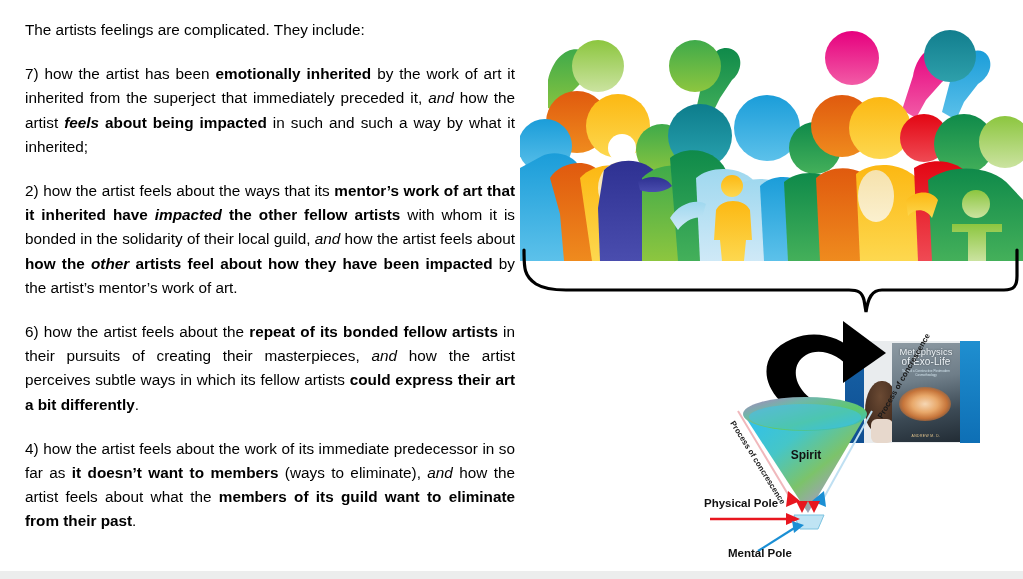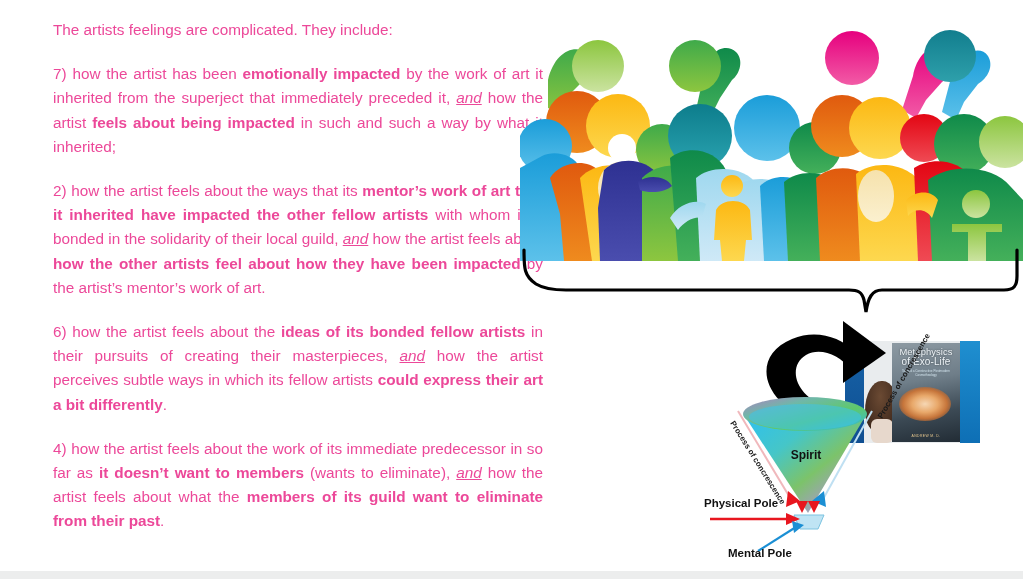--- a/index.html
+++ b/index.html
@@ -19,34 +19,33 @@
   }
 
   
   #text-column {
     position: absolute;
     left: 25px;
     top: 18px;
     width: 490px;
     font-size: 15.3px;
     line-height: 24.2px;
-    color: #ec4899;
+    color: #000000;
     text-align: justify;
-    margin-left: 28px;
   }
   .para {
     margin: 0 0 20px 0;
     text-align: justify;
     text-justify: inter-word;
   }
   .para:last-child { margin-bottom: 0; }
   .para.intro { text-align: left; }
   b { font-weight: bold; }
-  i { font-style: italic; text-decoration: underline; }
-  .bi { font-weight: bold; }
+  i { font-style: italic; }
+  .bi { font-weight: bold; font-style: italic; }
 
   
   #crowd-illustration {
     position: absolute;
     left: 520px;
     top: 18px;
     width: 503px;
     height: 243px;
   }
   #crowd-illustration svg { display: block; }
@@ -127,24 +126,24 @@
   }
 </style>
 </head>
 <body>
 
 <div id="slide">
 
   <div id="text-column">
     <p class="para intro">The artists feelings are complicated. They include:</p>
 
-    <p class="para"><span><span>7) how the artist has been </span><b>emotionally impacted</b><span> by the work of art it inherited from the superject that immediately preceded it, </span><i>and</i><span> how the artist </span><span class="bi">feels</span><b> about being impacted</b><span> in such and such a way by what it inherited;</span></span></p>
+    <p class="para"><span><span>7) how the artist has been </span><b>emotionally inherited</b><span> by the work of art it inherited from the superject that immediately preceded it, </span><i>and</i><span> how the artist </span><span class="bi">feels</span><b> about being impacted</b><span> in such and such a way by what it inherited;</span></span></p>
     <p class="para"><span><span>2) how the artist feels about the ways that its </span><b>mentor’s work of art that it inherited have </b><span class="bi">impacted</span><b> the other fellow artists</b><span> with whom it is bonded in the solidarity of their local guild, </span><i>and</i><span> how the artist feels about </span><b>how the </b><span class="bi">other</span><b> artists feel about how they have been impacted</b><span> by the artist’s mentor’s work of art.</span></span></p>
-    <p class="para"><span><span>6) how the artist feels about the </span><b>ideas of its bonded fellow artists</b><span> in their pursuits of creating their masterpieces, </span><i>and</i><span> how the artist perceives subtle ways in which its fellow artists </span><b>could express their art a bit differently</b><span>.</span></span></p>
-    <p class="para"><span><span>4) how the artist feels about the work of its immediate predecessor in so far as </span><b>it doesn’t want to members</b><span> (wants to eliminate), </span><i>and</i><span> how the artist feels about what the </span><b>members of its guild want to eliminate from their past</b><span>.</span></span></p>
+    <p class="para"><span><span>6) how the artist feels about the </span><b>repeat of its bonded fellow artists</b><span> in their pursuits of creating their masterpieces, </span><i>and</i><span> how the artist perceives subtle ways in which its fellow artists </span><b>could express their art a bit differently</b><span>.</span></span></p>
+    <p class="para"><span><span>4) how the artist feels about the work of its immediate predecessor in so far as </span><b>it doesn’t want to members</b><span> (ways to eliminate), </span><i>and</i><span> how the artist feels about what the </span><b>members of its guild want to eliminate from their past</b><span>.</span></span></p>
   </div>
 
   <div id="crowd-illustration">
     <svg width="503" height="243" viewBox="0 0 503 243" xmlns="http://www.w3.org/2000/svg">
       <defs>
         <linearGradient id="gGreenL" x1="0" y1="0" x2="0" y2="1">
           <stop offset="0" stop-color="#8cc63f"></stop>
             <stop offset="1" stop-color="#cbe3a0"></stop>
         </linearGradient>
         <linearGradient id="gGreen" x1="0" y1="0" x2="0" y2="1">

